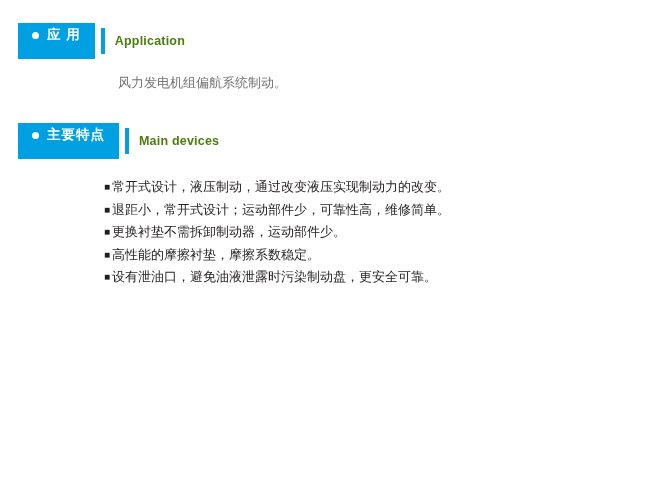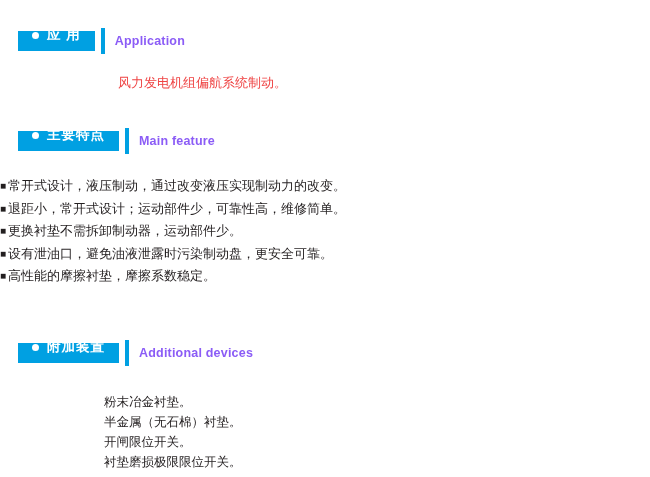--- a/index.html
+++ b/index.html
@@ -27,21 +27,21 @@
     width: 650px;
   }
   .sec-head {
     position: relative;
     height: 26px;
     display: flex;
     align-items: center;
   }
   .tag {
     position: relative;
-    height: 20px;
+    height: 36px;
     background: #00a0e2;
     display: flex;
     align-items: center;
     padding: 0 14px 12px 14px;
     box-sizing: border-box;
     margin-left: 18px;
   }
   .tag .dot {
     width: 7px;
     height: 7px;
@@ -62,30 +62,30 @@
     width: 4px;
     height: 26px;
     background: #00a0e2;
     margin-left: 6px;
     flex: none;
   }
   .en-title {
     margin-left: 10px;
     font-size: 12.5px;
     font-weight: bold;
-    color: #8b5cf6;
+    color: #4d7c0f;
     letter-spacing: 0.2px;
     white-space: nowrap;
   }
 
   
   .body-text {
     font-size: 13px;
     line-height: 22px;
-    color: #ef4444;
+    color: #737373;
   }
   .p-indent {
     margin: 0;
     padding: 0;
   }
   .bullet-list {
     list-style: none;
     margin: 0;
     padding: 0;
   }
@@ -132,41 +132,25 @@
     </div>
   </div>
 
   <div class="section" style="top:128px;">
     <div class="sec-head">
       <div class="tag">
         <span class="dot"></span>
         <span class="tag-text">主要特点</span>
       </div>
       <div class="bar"></div>
-      <div class="en-title">Main feature</div>
+      <div class="en-title">Main devices</div>
     </div>
-    <ul class="bullet-list" style="margin-top:22px;font-family:Liberation Mono, monospace;">
+    <ul class="bullet-list" style="margin-left:104px; margin-top:22px;">
       <li><span class="sq">■</span><span>常开式设计，液压制动，通过改变液压实现制动力的改变。</span></li>
       <li><span class="sq">■</span><span>退距小，常开式设计；运动部件少，可靠性高，维修简单。</span></li>
       <li><span class="sq">■</span><span>更换衬垫不需拆卸制动器，运动部件少。</span></li>
+      <li><span class="sq">■</span><span>高性能的摩擦衬垫，摩擦系数稳定。</span></li>
       <li><span class="sq">■</span><span>设有泄油口，避免油液泄露时污染制动盘，更安全可靠。</span></li>
-      <li><span class="sq">■</span><span>高性能的摩擦衬垫，摩擦系数稳定。</span></li>
     </ul>
   </div>
 
-  <div class="section" style="top:340px;">
-    <div class="sec-head">
-      <div class="tag">
-        <span class="dot"></span>
-        <span class="tag-text">附加装置</span>
-      </div>
-      <div class="bar"></div>
-      <div class="en-title">Additional devices</div>
-    </div>
-    <ul class="plain-list" style="margin-left:104px; margin-top:26px;">
-      <li>粉末冶金衬垫。</li>
-      <li>半金属（无石棉）衬垫。</li>
-      <li>开闸限位开关。</li>
-      <li>衬垫磨损极限限位开关。</li>
-    </ul>
-  </div>
 
 </div>
 
 </body></html>

